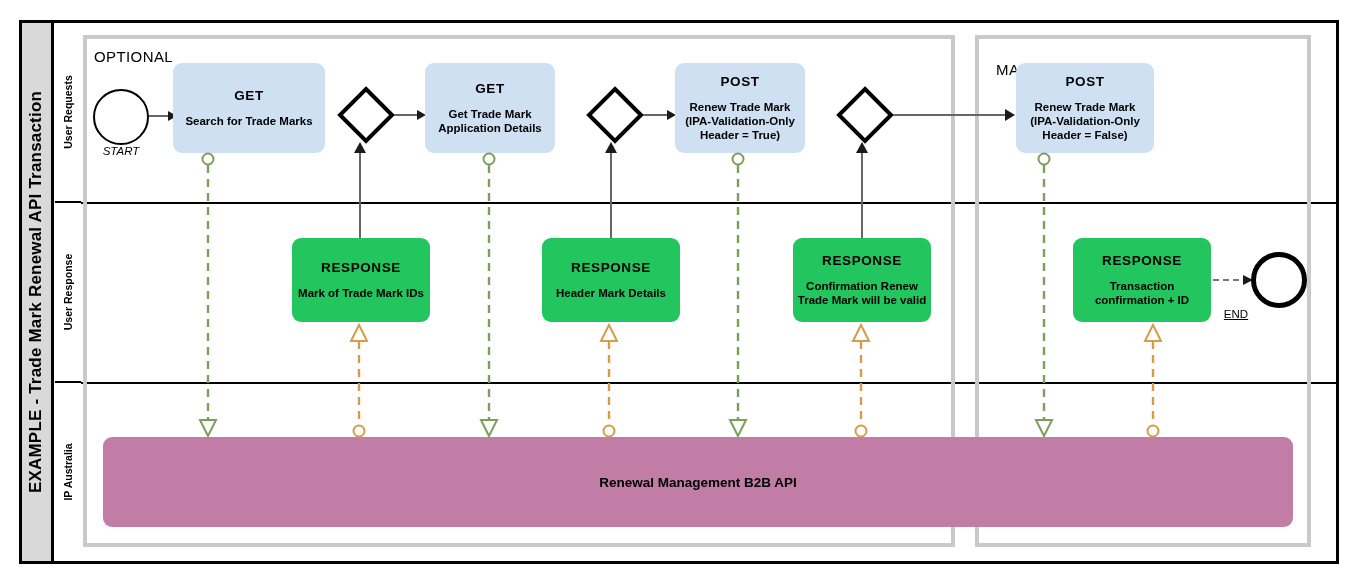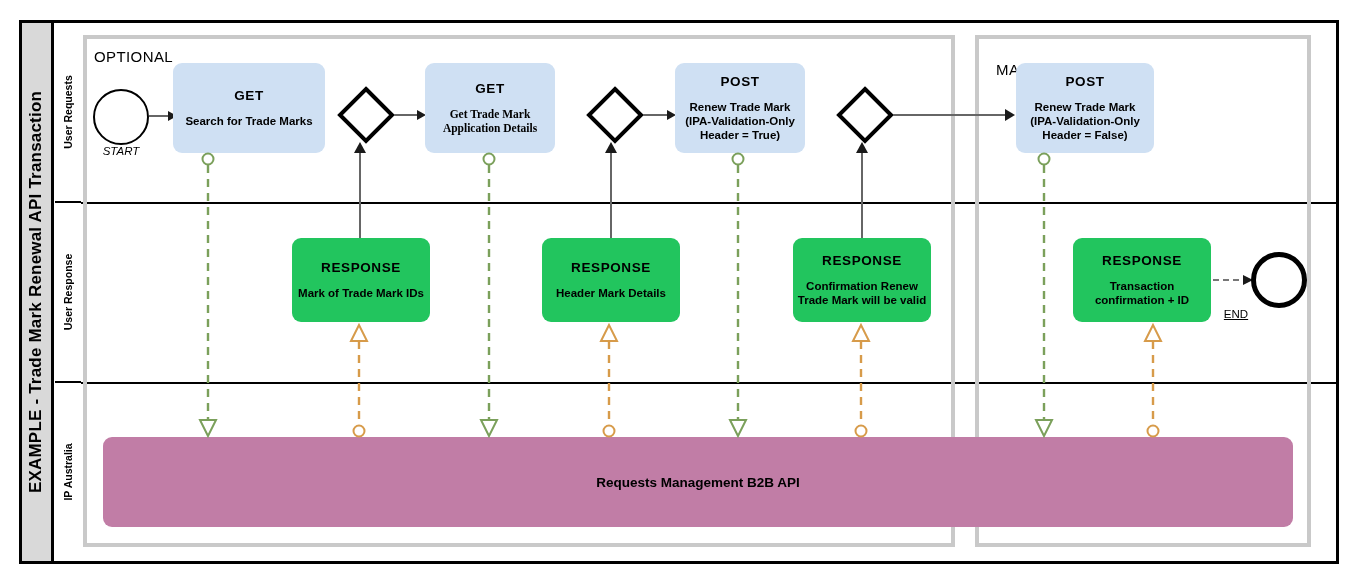--- a/index.html
+++ b/index.html
@@ -137,21 +137,21 @@
 
   <div class="conn" style="left:394px;top:107px;">
     <svg width="32" height="16" viewBox="0 0 32 16">
       <line x1="0" y1="8" x2="24" y2="8" stroke="#666" stroke-width="2"></line>
       <path d="M23,3 L32,8 L23,13 Z" fill="#1a1a1a"></path>
     </svg>
   </div>
 
   <div class="task request" style="left:425px;top:63px;width:130px;height:90px;">
     <div class="verb">GET</div>
-    <div class="desc" style="white-space:pre-line;font-family:Liberation Serif, serif;">Get Trade Mark
+    <div class="desc" style="white-space:pre-line;">Get Trade Mark
 Application Details</div>
   </div>
 
   <div class="gateway" style="left:586px;top:86px;">
     <svg width="58" height="58" viewBox="0 0 58 58">
       <polygon points="29,3 55,29 29,55 3,29" fill="#ffffff" stroke="#000" stroke-width="4"></polygon>
     </svg>
   </div>
 
   <div class="conn" style="left:643px;top:107px;">
@@ -233,21 +233,21 @@
     </svg>
   </div>
   <div class="conn" style="left:854px;top:140px;">
     <svg width="16" height="100" viewBox="0 0 16 100">
       <line x1="8" y1="98" x2="8" y2="12" stroke="#666" stroke-width="2"></line>
       <path d="M2,13 L8,2 L14,13 Z" fill="#1a1a1a"></path>
     </svg>
   </div>
 
   <div class="api-bar" style="left:103px;top:437px;width:1190px;height:90px;">
-    <span>Requests Management B2B API</span>
+    <span>Renewal Management B2B API</span>
   </div>
 
   <div class="conn" style="left:199px;top:152px;">
     <svg width="18" height="288" viewBox="0 0 18 288">
       <circle cx="9" cy="7" r="5.5" fill="#ffffff" stroke="#7ba05b" stroke-width="2"></circle>
       <line x1="9" y1="13" x2="9" y2="268" stroke="#7ba05b" stroke-width="2.4" stroke-dasharray="8,6"></line>
       <polygon points="9,284 1,268 17,268" fill="#ffffff" stroke="#7ba05b" stroke-width="2"></polygon>
     </svg>
   </div>
 

